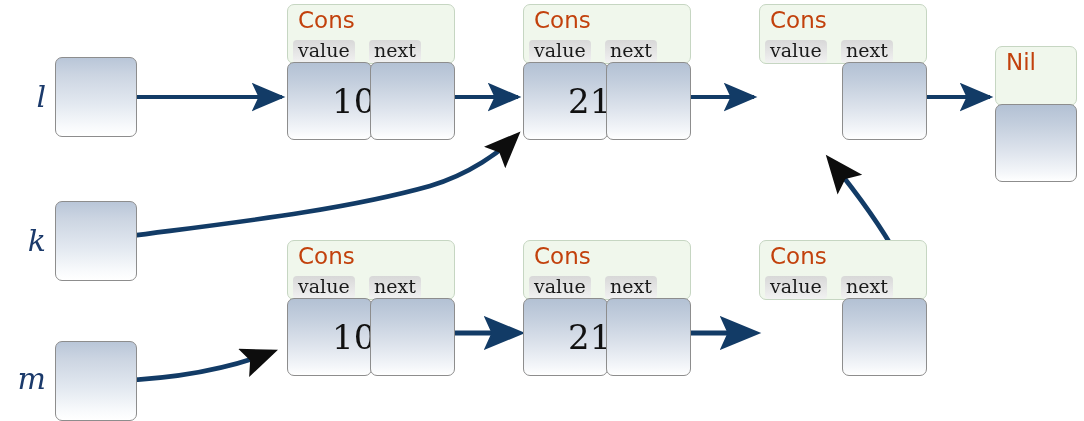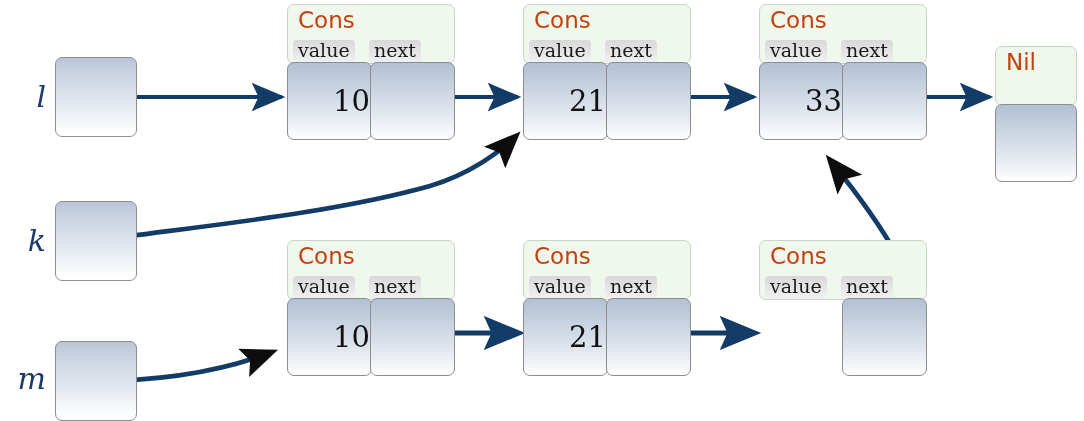--- a/index.html
+++ b/index.html
@@ -83,21 +83,21 @@
     background: linear-gradient(to bottom, #b3c1d4 0%, #c3cedd 25%, #dde3ec 60%, #f5f7fa 90%, #ffffff 100%);
   }
   .cell-value {
     position: absolute;
     left: 0;
     right: 0;
     top: 50%;
     transform: translateY(-50%);
     text-align: center;
     font-family: "DejaVu Serif", "Liberation Serif", serif;
-    font-size: 29px;
+    font-size: 34px;
     color: #111111;
     line-height: 1;
     padding-left: 44px;
   }
   .nil-head {
     position: absolute;
     left: 0;
     top: 0;
     width: 82px;
     height: 60px;
@@ -212,23 +212,20 @@
       <div class="cell-value">21</div>
     </div>
     <div class="cell" style="left:83px; width:85px;"></div>
   </div>
 
   <div class="node" style="left:759px; top:4px; width:168px; height:132px;">
     <div class="node-head" style="width:168px; height:60px;"></div>
     <div class="node-title">Cons</div>
     <div class="field-tag" style="left:6px;">value</div>
     <div class="field-tag" style="left:82px;">next</div>
-    <div class="cell" style="left:0px; width:85px;">
-      <div class="cell-value">33</div>
-    </div>
     <div class="cell" style="left:83px; width:85px;"></div>
   </div>
 
   <div class="node" style="left:995px; top:4px; width:82px; height:132px;margin-top:42px;">
     <div class="nil-head"></div>
     <div class="node-title">Nil</div>
     <div class="nil-cell"></div>
   </div>
 
   <div class="node" style="left:287px; top:240px; width:168px; height:132px;">

